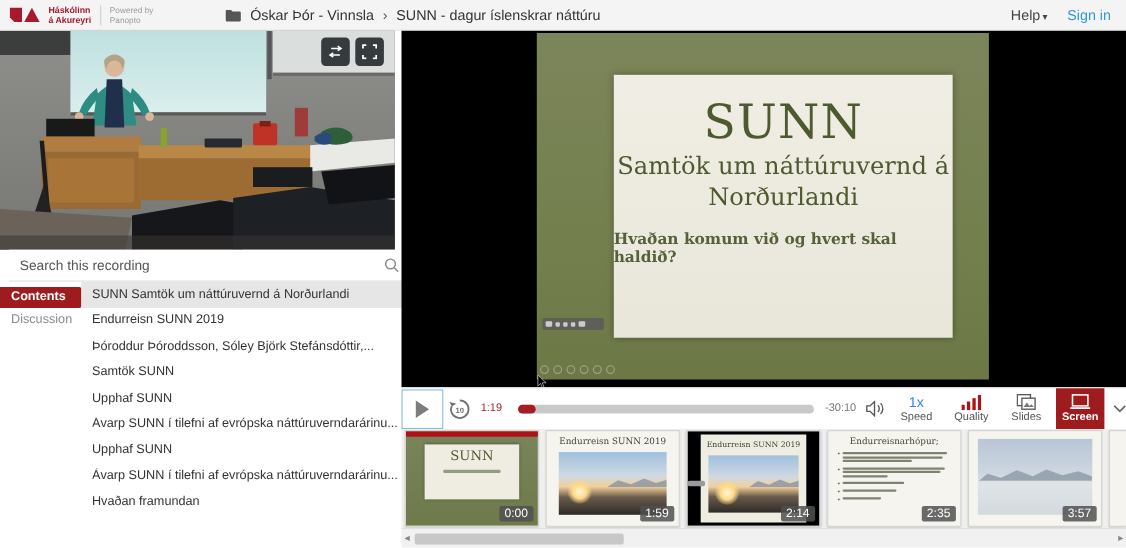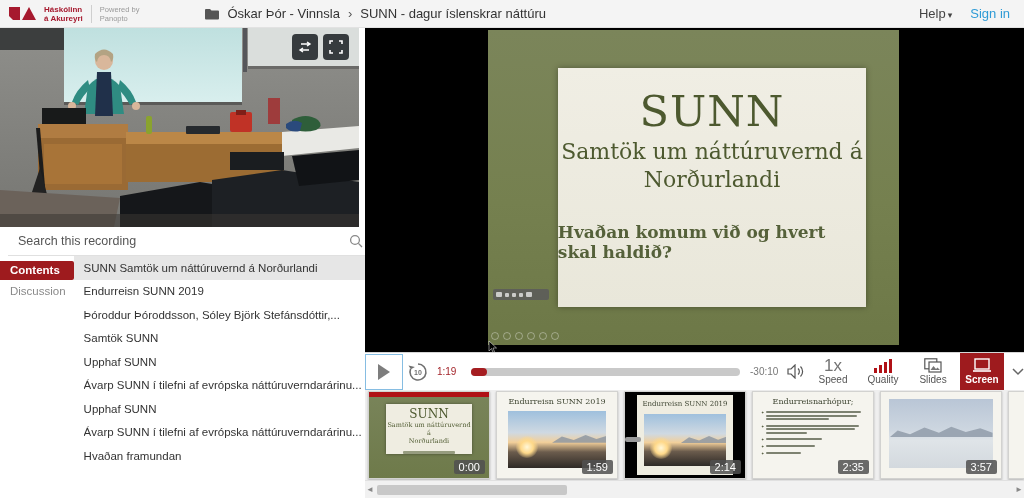--- a/index.html
+++ b/index.html
@@ -51,21 +51,21 @@
   
   #stage { position:absolute; left:365px; top:28px; width:659px; height:324px; background:#000; }
   .slide-frame { position:absolute; left:123px; top:2px; width:411px; height:315px;
     background:linear-gradient(180deg,#7b855a 0%, #75804f 55%, #6d7847 100%); }
   .slide-card { position:absolute; left:17%; top:12%; width:75%; height:76%;
     background:linear-gradient(180deg,#f0eee4 0%, #e9e7da 100%);
     box-shadow:0 0 6px rgba(0,0,0,0.35); display:flex; flex-direction:column; align-items:center; }
   .slide-title { font-family:"DejaVu Serif", serif; color:#4d592f; font-size:43px; margin-top:18px; letter-spacing:1px; }
   .slide-subtitle { font-family:"DejaVu Serif", serif; color:#4d592f; font-size:22px; text-align:center;
     line-height:28px; margin-top:2px; }
-  .slide-question { font-family:"DejaVu Serif", serif; color:#55613a; font-size:17px; font-weight:bold; margin-top:28px; }
+  .slide-question { font-family:"DejaVu Serif", serif; color:#55613a; font-size:14px; font-weight:bold; margin-top:16px; }
   .ppt-toolbar { position:absolute; left:5px; top:259px; width:56px; height:11px;
     background:rgba(90,90,90,0.85); border-radius:2px; display:flex; align-items:center; gap:3px; padding:0 3px; }
   .ppt-tb-glyph { width:6px; height:5px; background:rgba(230,230,230,0.8); border-radius:1px; }
   .ppt-tb-glyph.sm { width:4px; height:4px; }
   .ppt-nav-dots { position:absolute; left:3px; bottom:5px; display:flex; gap:4px; }
   .ppt-dot { width:8px; height:8px; border:1px solid rgba(255,255,255,0.35); border-radius:50%; }
   .stage-cursor { position:absolute; left:123px; top:313px; color:#000; font-size:10px;
     text-shadow:0 0 1px #fff; }
 
   
@@ -74,21 +74,21 @@
   .play-btn { width:44px; height:36px; border:1px solid #86bde2; background:#fff;
     display:flex; align-items:center; justify-content:center; cursor:pointer; }
   .rewind-btn { width:36px; height:36px; display:flex; align-items:center; justify-content:center; cursor:pointer; }
   .time-current { color:#a3242a; font-size:10px; margin:0 14px 0 4px; width:24px; }
   .progress-wrap { position:relative; width:318px; height:8px; background:#c9c9c9; border-radius:4px; cursor:pointer; }
   .progress-fill { position:absolute; left:0; top:0; height:8px; background:#a51d21; border-radius:4px; }
   .time-remaining { color:#777; font-size:10px; margin:0 6px 0 10px; }
   .volume-btn { width:28px; display:flex; justify-content:center; cursor:pointer; }
   .ctrl-stack { display:flex; flex-direction:column; align-items:center; justify-content:center;
     cursor:pointer; margin:0 7px; min-width:36px; }
-  .ctrl-stack .val { font-size:17px; color:#737373; line-height:14px;text-align:center; }
+  .ctrl-stack .val { font-size:13px; color:#3b82f6; line-height:14px;text-align:center; }
   .ctrl-stack .lbl { font-size:10px; color:#555; line-height:11px; margin-top:1px; }
   .screen-btn { width:52px; height:38px; background:#9e1b1e; color:#fff; display:flex; flex-direction:column;
     align-items:center; justify-content:center; cursor:pointer; margin-left:2px; }
   .screen-btn .lbl { font-size:10px; font-weight:bold; line-height:11px; margin-top:1px; color:#fff; }
   .more-btn { margin-left:8px; color:#666; cursor:pointer; display:flex; align-items:center; }
 
   
   #filmstrip { position:absolute; left:365px; top:390px; width:659px; height:90px; background:#efefef;
     display:flex; gap:6px; padding-left:3px; overflow:hidden; }
   .thumb { position:relative; width:122px; height:88px; margin-top:1px; background:#f5f4ee;
@@ -404,24 +404,20 @@
     </div>
   </div>
 
   <div id="filmstrip">
 
     <div class="thumb">
       <div class="t-selected-bar"></div>
       <div class="t-green"></div>
       <div class="t-minicard">
         <div class="t1">SUNN</div>
-        <div class="t2">
-          <div>Samtök um náttúruvernd á</div>
-          <div>Norðurlandi</div>
-        </div>
         <div class="t3"></div>
       </div>
       <div class="thumb-badge">0:00</div>
     </div>
 
     <div class="thumb">
       <div class="t-slide-title">Endurreisn SUNN 2019</div>
       <div class="t-photo">
         <div class="sun"></div>
         <div class="mountain"></div>

